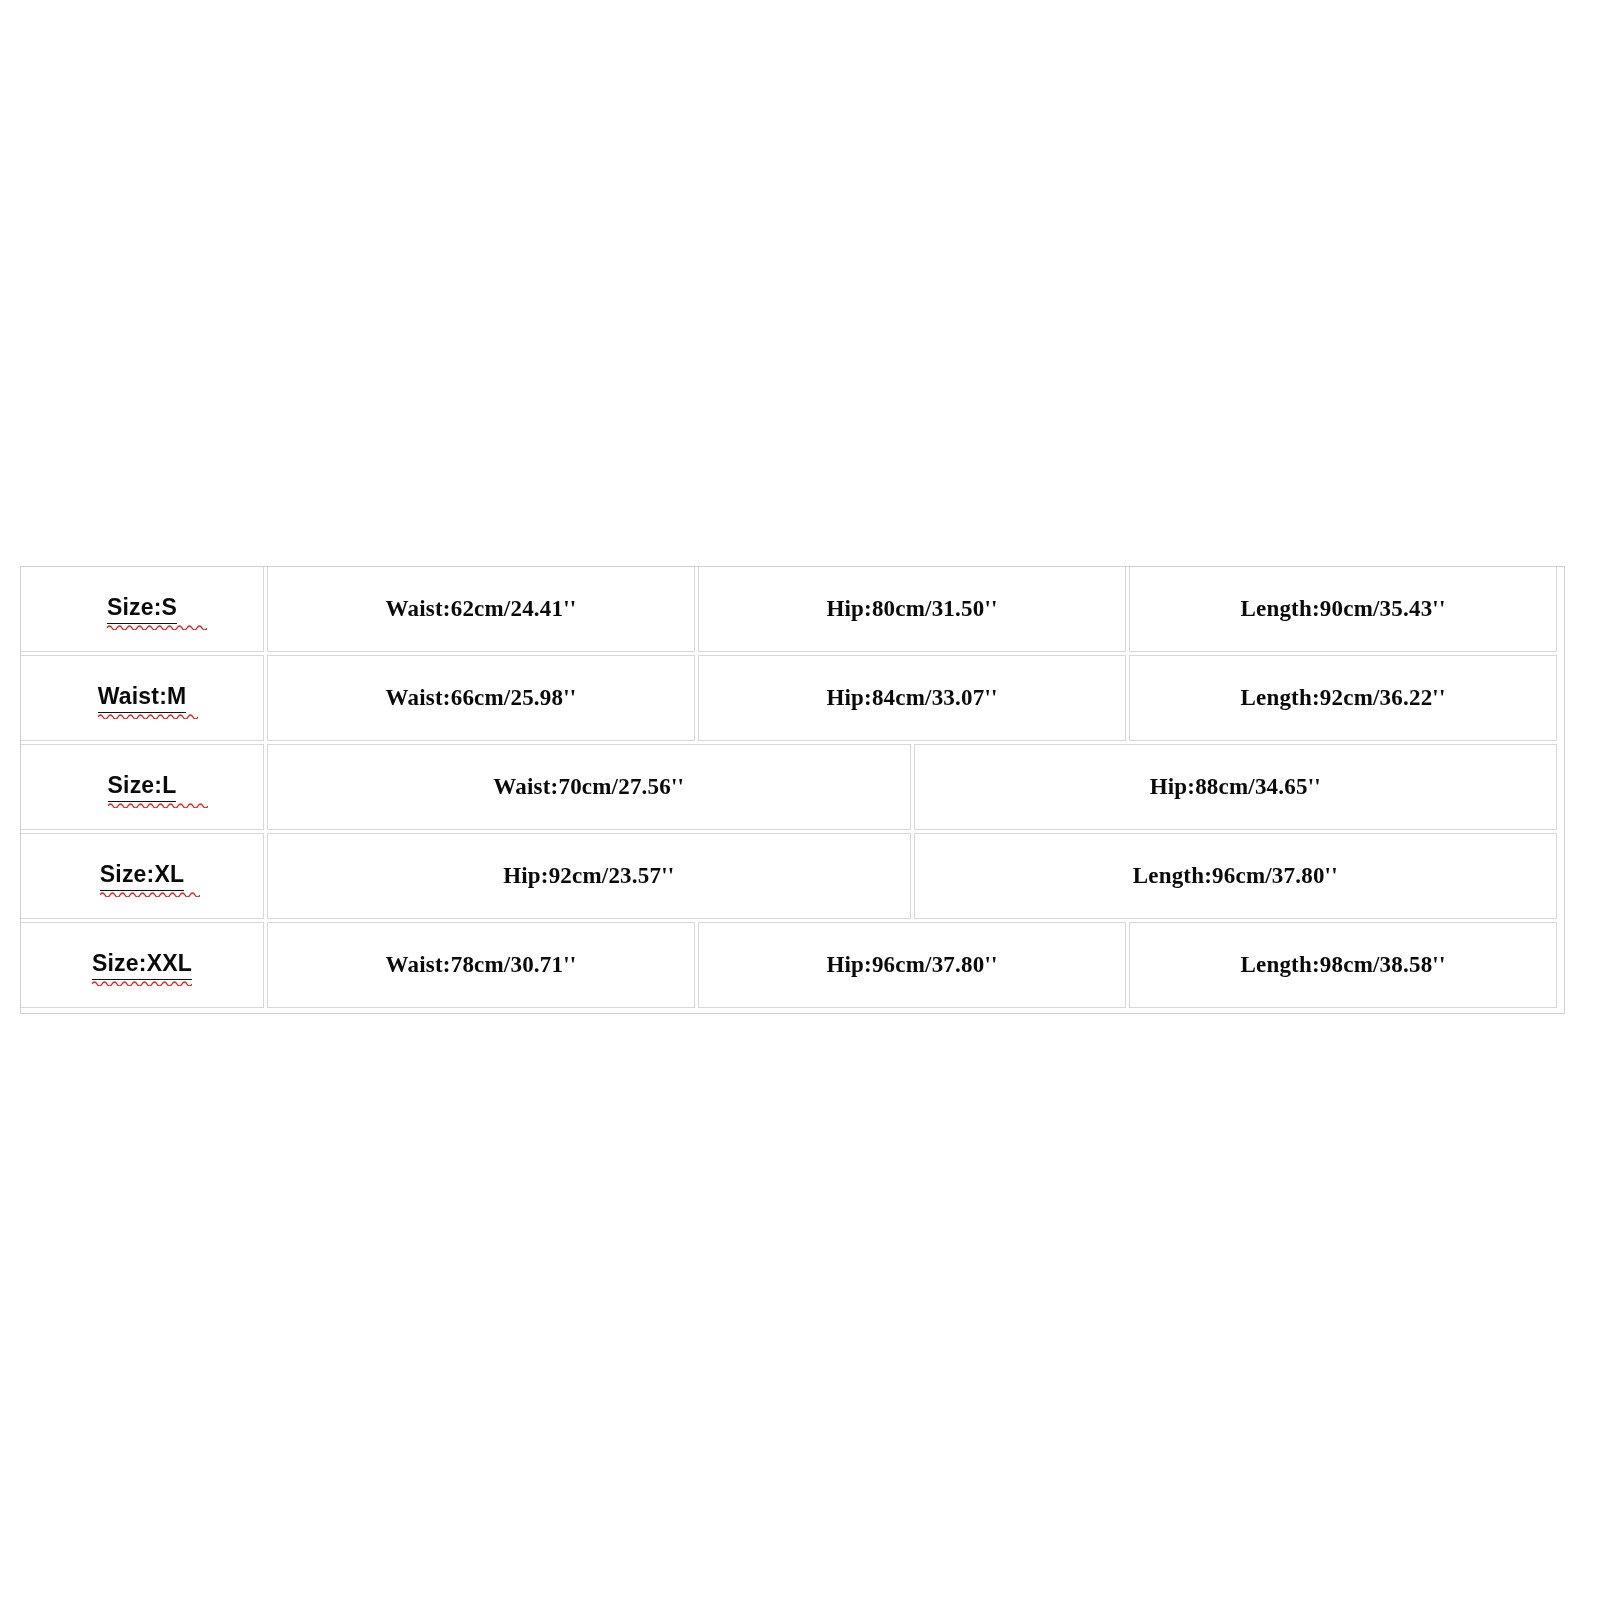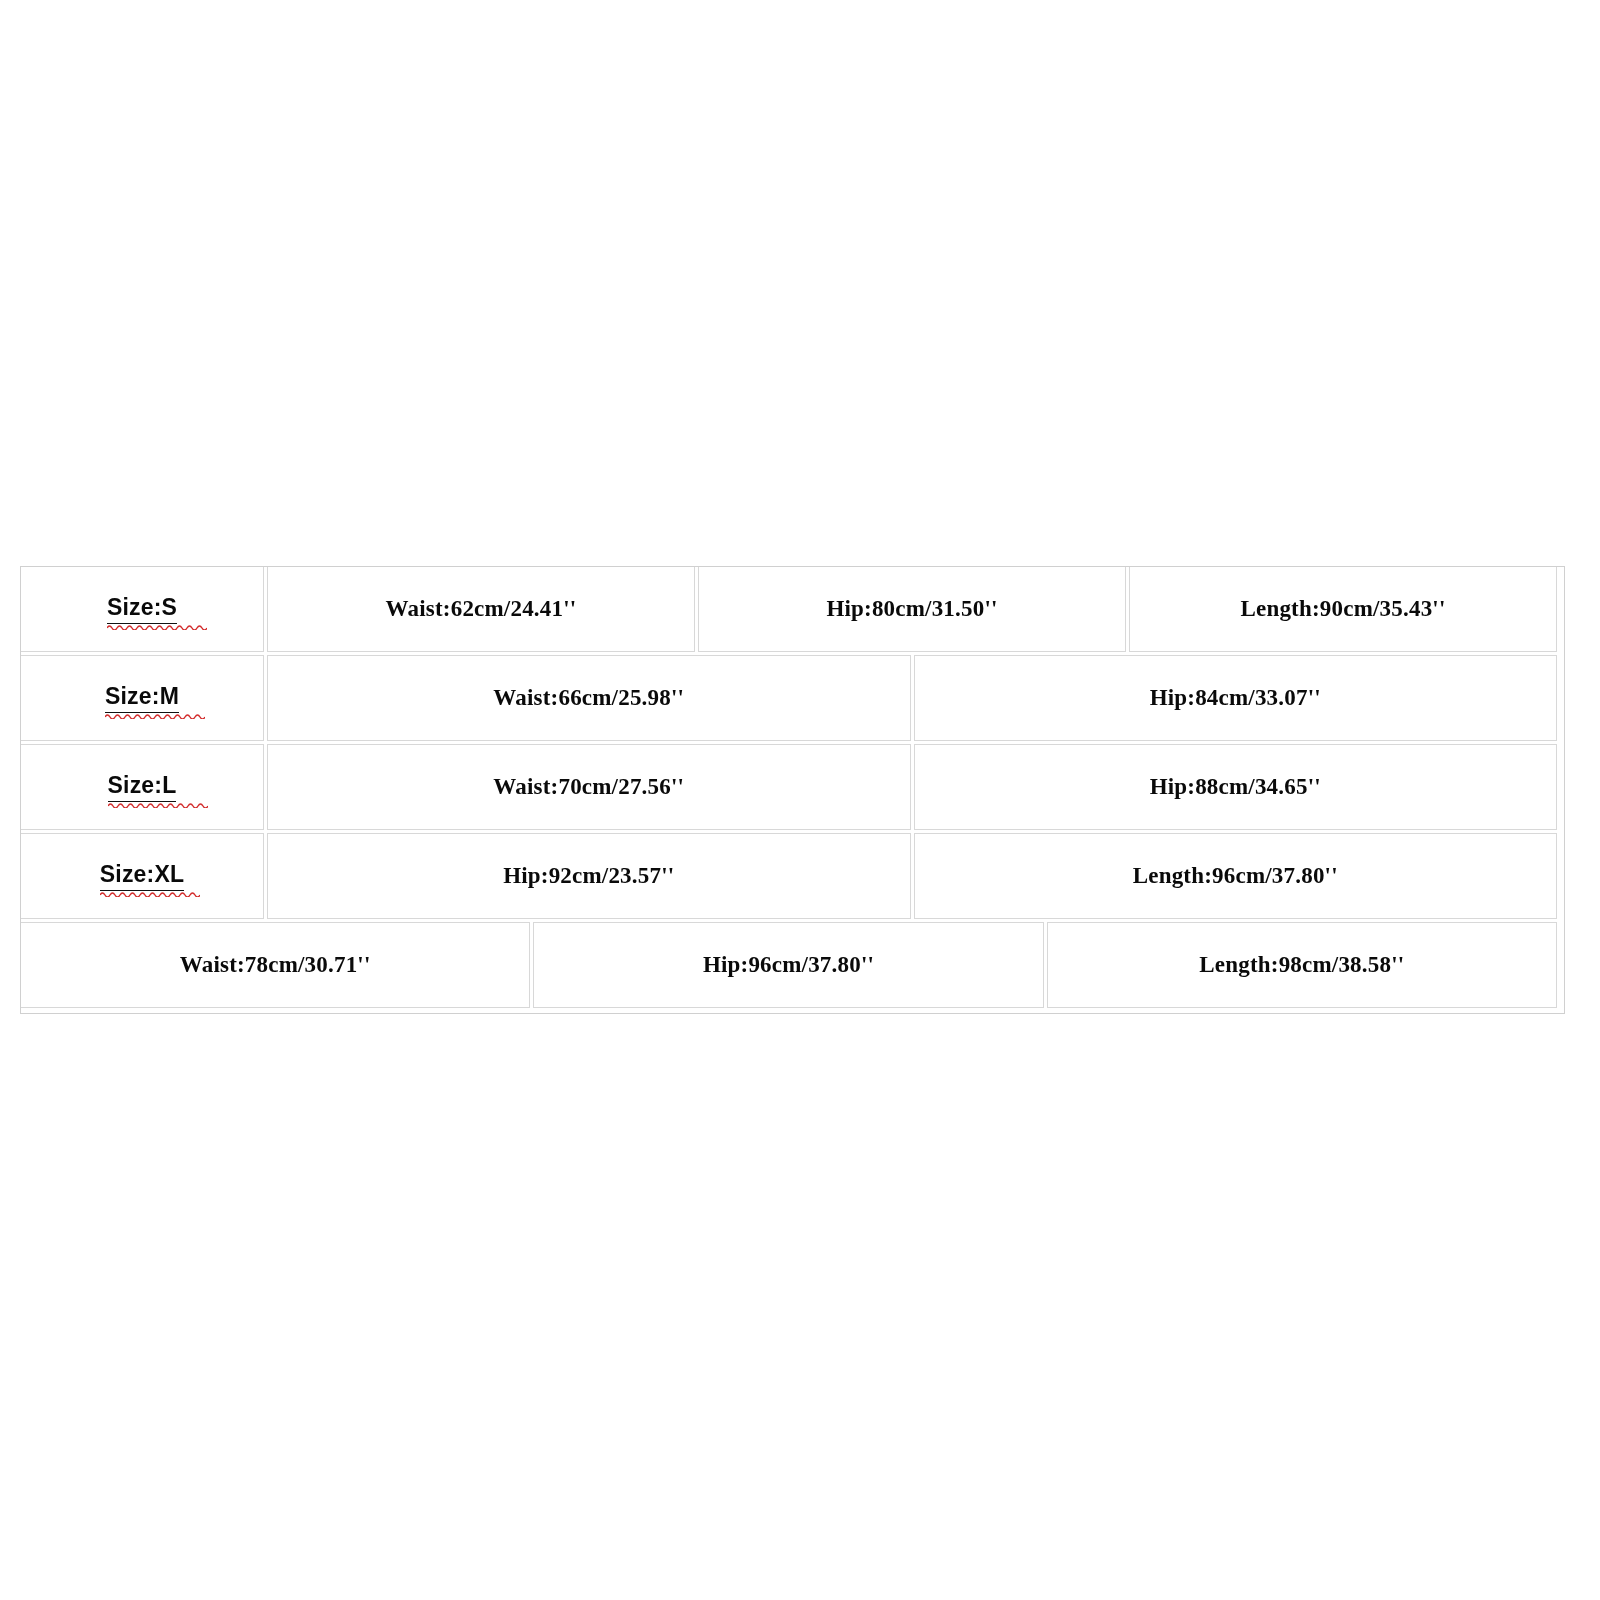--- a/index.html
+++ b/index.html
@@ -102,28 +102,29 @@
         </span>
       </div>
       <div class="cell measure">Waist:62cm/24.41''</div>
       <div class="cell measure">Hip:80cm/31.50''</div>
       <div class="cell measure">Length:90cm/35.43''</div>
     </div>
 
     <div class="row">
       <div class="cell size-label">
         <span class="size-text">
-          <span>Size:M</span>
+          <span>Waist:M</span>
           <svg class="squiggle" viewBox="0 0 100 6" preserveAspectRatio="none">
             <path d="M0 4 Q2.5 0 5 4 T10 4 T15 4 T20 4 T25 4 T30 4 T35 4 T40 4 T45 4 T50 4 T55 4 T60 4 T65 4 T70 4 T75 4 T80 4 T85 4 T90 4 T95 4 T100 4" fill="none" stroke="#d22b2b" stroke-width="1.4"></path>
           </svg>
         </span>
       </div>
       <div class="cell measure">Waist:66cm/25.98''</div>
       <div class="cell measure">Hip:84cm/33.07''</div>
+      <div class="cell measure">Length:92cm/36.22''</div>
     </div>
 
     <div class="row">
       <div class="cell size-label">
         <span class="size-text">
           <span>Size:L</span>
           <svg class="squiggle" viewBox="0 0 100 6" preserveAspectRatio="none">
             <path d="M0 4 Q2.5 0 5 4 T10 4 T15 4 T20 4 T25 4 T30 4 T35 4 T40 4 T45 4 T50 4 T55 4 T60 4 T65 4 T70 4 T75 4 T80 4 T85 4 T90 4 T95 4 T100 4" fill="none" stroke="#d22b2b" stroke-width="1.4"></path>
           </svg>
         </span>
@@ -139,20 +140,28 @@
           <svg class="squiggle" viewBox="0 0 100 6" preserveAspectRatio="none">
             <path d="M0 4 Q2.5 0 5 4 T10 4 T15 4 T20 4 T25 4 T30 4 T35 4 T40 4 T45 4 T50 4 T55 4 T60 4 T65 4 T70 4 T75 4 T80 4 T85 4 T90 4 T95 4 T100 4" fill="none" stroke="#d22b2b" stroke-width="1.4"></path>
           </svg>
         </span>
       </div>
       <div class="cell measure">Hip:92cm/23.57''</div>
       <div class="cell measure">Length:96cm/37.80''</div>
     </div>
 
     <div class="row">
+      <div class="cell size-label">
+        <span class="size-text">
+          <span>Size:XXL</span>
+          <svg class="squiggle" viewBox="0 0 100 6" preserveAspectRatio="none">
+            <path d="M0 4 Q2.5 0 5 4 T10 4 T15 4 T20 4 T25 4 T30 4 T35 4 T40 4 T45 4 T50 4 T55 4 T60 4 T65 4 T70 4 T75 4 T80 4 T85 4 T90 4 T95 4 T100 4" fill="none" stroke="#d22b2b" stroke-width="1.4"></path>
+          </svg>
+        </span>
+      </div>
       <div class="cell measure">Waist:78cm/30.71''</div>
       <div class="cell measure">Hip:96cm/37.80''</div>
       <div class="cell measure">Length:98cm/38.58''</div>
     </div>
 
   </div>
 
   <div class="outer-frame"></div>
 
 </div>

